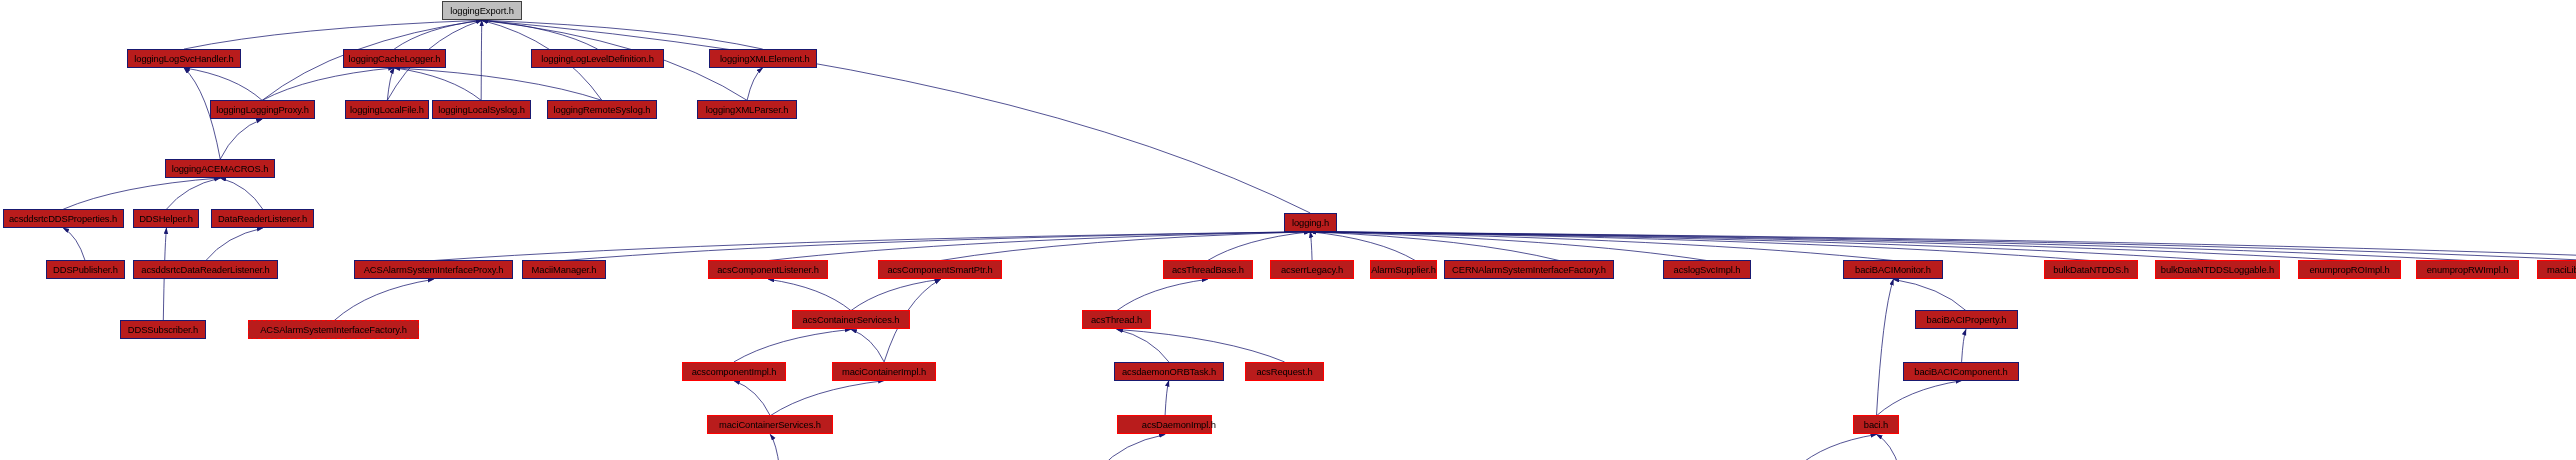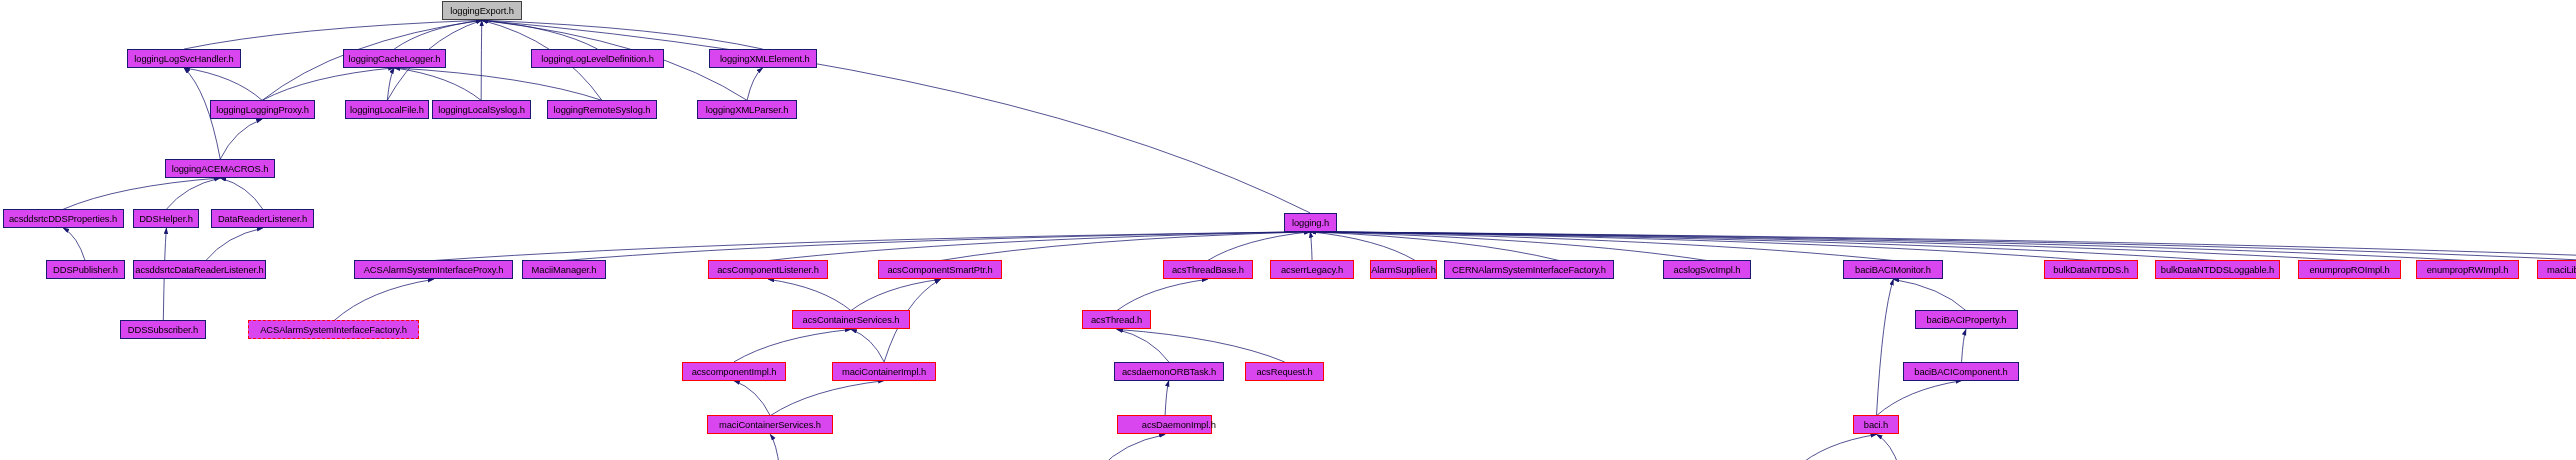--- a/index.html
+++ b/index.html
@@ -11,21 +11,21 @@
     background:#ffffff;
     font-family:"Liberation Sans", sans-serif;
     overflow:hidden;
     border-radius:14px;
   }
   #edges{position:absolute;left:0;top:0;width:2576px;height:461px;}
   .node{
     position:absolute;
     box-sizing:border-box;
     border:0.6px solid #191970;
-    background:#d946ef;
+    background:#b91c1c;
     color:#000000;
     font-size:9.4px;
     line-height:1;
     display:flex;
     align-items:center;
     justify-content:center;
     white-space:nowrap;
     height:19px;
     padding:0 4.4px;
     letter-spacing:-0.1px;
@@ -120,21 +120,21 @@
       <div class="node" style="left: 345px; top: 100px; width: 84px;">loggingLocalFile.h</div>
       <div class="node" style="left: 432px; top: 100px; width: 99px;">loggingLocalSyslog.h</div>
       <div class="node" style="left: 547px; top: 100px; width: 110px;">loggingRemoteSyslog.h</div>
       <div class="node" style="left: 697px; top: 100px; width: 100px;">loggingXMLParser.h</div>
       <div class="node" style="left: 165px; top: 159px; width: 110px;">loggingACEMACROS.h</div>
       <div class="node" style="left: 1284px; top: 213px; width: 53px;">logging.h</div>
       <div class="node" style="left: 2.5px; top: 209px; width: 121px;">acsddsrtcDDSProperties.h</div>
       <div class="node" style="left: 133px; top: 209px; width: 66px;">DDSHelper.h</div>
       <div class="node" style="left: 211px; top: 209px; width: 103px;">DataReaderListener.h</div>
       <div class="node" style="left: 46px; top: 260px; width: 79px;">DDSPublisher.h</div>
-      <div class="node" style="left: 133px; top: 260px; width: 133px;">acsddsrtcDataReaderListener.h</div>
+      <div class="node" style="left: 133px; top: 260px; width: 145px;">acsddsrtcDataReaderListener.h</div>
       <div class="node" style="left: 354px; top: 260px; width: 159px;">ACSAlarmSystemInterfaceProxy.h</div>
       <div class="node" style="left: 522px; top: 260px; width: 84px;">MaciiManager.h</div>
       <div class="node" style="left: 120px; top: 320px; width: 86px;">DDSSubscriber.h</div>
       <div class="node dashed" style="left: 248px; top: 320px; width: 171px;">ACSAlarmSystemInterfaceFactory.h</div>
       <div class="node red" style="left: 708px; top: 260px; width: 120px;">acsComponentListener.h</div>
       <div class="node red" style="left: 878px; top: 260px; width: 124px;">acsComponentSmartPtr.h</div>
       <div class="node red" style="left: 1163px; top: 260px; width: 90px;">acsThreadBase.h</div>
       <div class="node red" style="left: 1270px; top: 260px; width: 84px;">acserrLegacy.h</div>
       <div class="node red" style="left: 1370px; top: 260px; width: 67px;">AlarmSupplier.h</div>
       <div class="node" style="left: 1444px; top: 260px; width: 170px;">CERNAlarmSystemInterfaceFactory.h</div>

